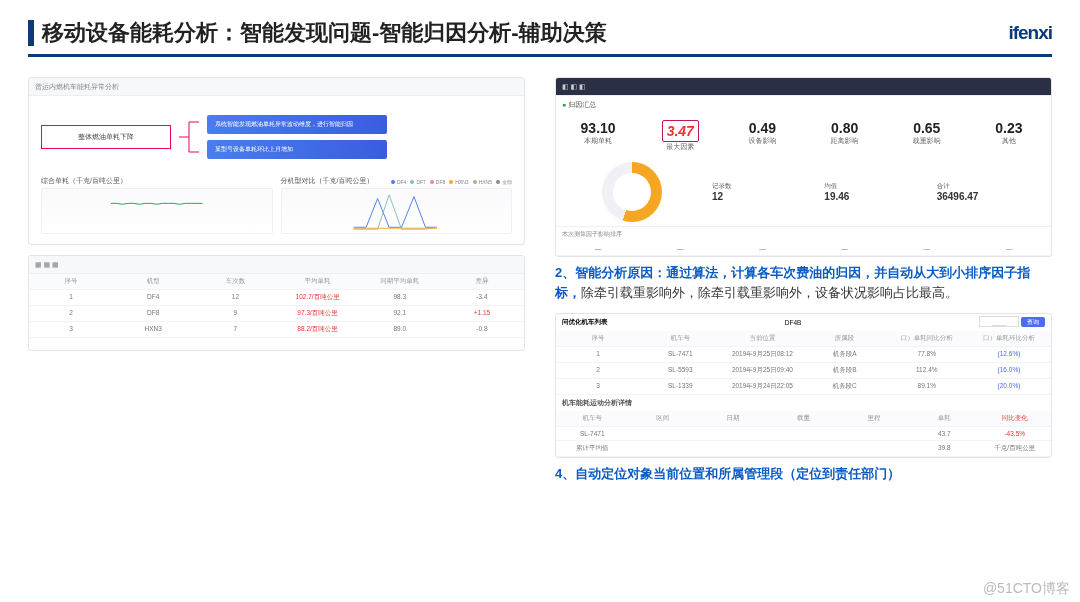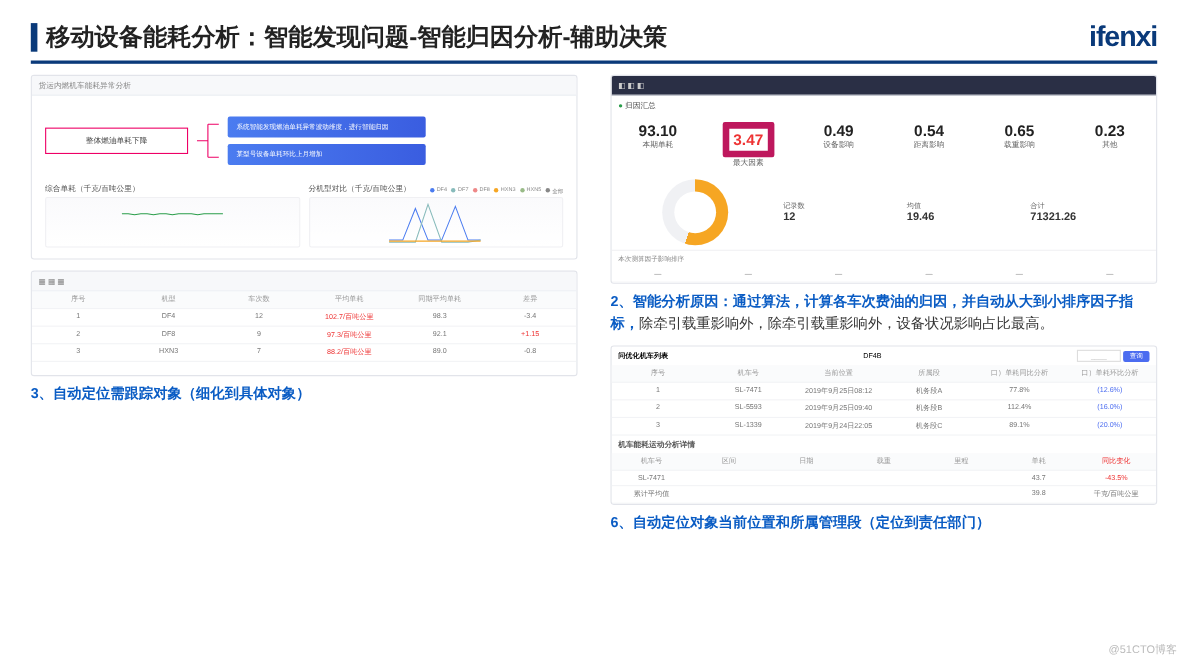--- a/index.html
+++ b/index.html
@@ -1,22 +1,22 @@
 <!DOCTYPE html>
 <html><head>
 <meta charset="utf-8">
 <style>
 * { margin: 0; padding: 0; box-sizing: border-box; }
 body { font-family: "Microsoft YaHei", Arial, sans-serif; background: #fff; width: 1080px; height: 602px; position: relative; overflow: hidden; }
 .slide { width: 100%; height: 100%; padding: 18px 28px 8px 28px; }
-.title-row { display: flex; align-items: center; justify-content: space-between; border-bottom: 3px solid #0a3a7a; padding-bottom: 6px; margin-bottom: 10px; }
+.title-row { display: flex; align-items: center; justify-content: space-between; border-bottom: 3px solid #0a3a7a; padding-bottom: 6px; margin-bottom: 20px; }
 .title-wrap { display: flex; align-items: center; gap: 8px; }
 .title-bar { width: 6px; height: 26px; background: #0a3a7a; }
 .title-text { font-size: 22px; font-weight: bold; color: #222; }
-.logo { font-size: 26px; font-weight: bold; color: #0a3a7a; letter-spacing: -1px; }
+.logo { font-size: 19px; font-weight: bold; color: #0a3a7a; letter-spacing: -1px; }
 .content { display: grid; grid-template-columns: 1fr 1fr; gap: 16px 30px; }
 .col { display: flex; flex-direction: column; gap: 6px; }
 .shot { border: 1px solid #e2e4ea; border-radius: 3px; background: #fff; overflow: hidden; }
 .shot-head { background: #f7f8fa; height: 18px; border-bottom: 1px solid #eceef3; display: flex; align-items: center; padding: 0 6px; font-size: 7px; color: #888; gap: 6px; }
 .shot-body { padding: 6px; }
 .kwrap { font-size: 7px; color: #888; }
 .flowbox { display: flex; align-items: center; gap: 8px; padding: 10px 6px; }
 .redbox { border: 1px solid #e06; width: 130px; height: 24px; font-size: 7px; display: flex; align-items: center; justify-content: center; color: #444; }
 .bluebox { background: linear-gradient(90deg,#4b7cf0,#3a5de0); color: #fff; font-size: 6px; padding: 5px 8px; border-radius: 2px; width: 180px; }
 .flowcol { display: flex; flex-direction: column; gap: 6px; }
@@ -31,32 +31,32 @@
 .caption .head { color: #0a5cc4; font-weight: bold; }
 .table-shot { height: 96px; }
 .trow { display: flex; font-size: 6.5px; color: #777; border-bottom: 1px solid #f2f3f6; padding: 3px 4px; gap: 6px; }
 .trow .c { flex: 1; text-align: center; white-space: nowrap; overflow: hidden; }
 .trow.h { color: #999; background: #fafbfc; }
 .numred { color: #e33; }
 .dash { background: #fff; }
 .dash-top { display: flex; gap: 10px; padding: 6px; }
 .stat { flex: 1; text-align: center; font-size: 7px; color: #666; }
 .stat .v { font-size: 14px; color: #222; font-weight: 600; }
-.statred .v { color: #e33; border: 6px solid #be185d; padding: 2px 4px; display: inline-block; border-radius: 2px; }
+.statred .v { color: #e33; border: 1px solid #be185d; padding: 2px 4px; display: inline-block; border-radius: 2px; font-style: italic; }
 .dash-mid { display: flex; gap: 10px; padding: 4px 6px; }
 .donut { width: 60px; height: 60px; border-radius: 50%; background: conic-gradient(#f6a623 0 55%, #f0f1f4 55% 100%); display: flex; align-items: center; justify-content: center; }
 .donut::after { content: ""; width: 38px; height: 38px; border-radius: 50%; background: #fff; }
 .sidestats { flex: 1; display: grid; grid-template-columns: 1fr 1fr 1fr; gap: 4px; font-size: 6.5px; color: #666; align-content: center; }
 .sidestats .v2 { color: #333; font-size: 10px; font-weight: 600; }
 .dashtab { font-size: 6px; color: #888; padding: 3px 6px; display: flex; gap: 8px; border-top: 1px solid #f0f0f3; }
 .shot4 { font-size: 6.5px; }
 .shot4 .hrow { display: flex; justify-content: space-between; padding: 4px 6px; align-items: center; }
 .shot4 .btn { background: #4b6cf0; color: #fff; padding: 2px 6px; border-radius: 2px; font-size: 6px; }
 .shot4 .sub { padding: 3px 6px; font-size: 7px; color: #555; font-weight: bold; }
-.footer { position: absolute; bottom: 4px; right: 10px; font-size: 10px; color: #bbb; text-align: center; }
+.footer { position: absolute; bottom: 4px; right: 10px; font-size: 14px; color: #bbb; text-align: center; }
 svg { display: block; }
 </style>
 </head>
 <body>
 
 <div class="slide">
   <div class="title-row">
     <div class="title-wrap">
       <div class="title-bar"></div>
       <div class="title-text">移动设备能耗分析：智能发现问题-智能归因分析-辅助决策</div>
@@ -164,40 +164,40 @@
         <div class="trow">
             <div class="c">3</div>
             <div class="c">HXN3</div>
             <div class="c">7</div>
             <div class="c numred">88.2/百吨公里</div>
             <div class="c">89.0</div>
             <div class="c">-0.8</div>
           </div>
       </div>
       <div class="caption">
-        <span class="head">3、自动定位需跟踪对象（细化到具体对象）</span><br>
+        <br>
       </div>
     </div>
 
     <div class="col">
       <div class="shot dash">
         <div class="shot-head" style="background:#2a2f45;color:#ccc">◧ ◧ ◧</div>
         <div style="padding:4px 6px;font-size:7px;color:#555"><span style="color:#2a9d4a">●</span> <span>归因汇总</span></div>
         <div class="dash-top">
           <div class="stat">
               <div class="v">93.10</div>
               <div>本期单耗</div>
             </div>
           <div class="stat statred"><div class="v">3.47</div><div>最大因素</div></div>
           <div class="stat">
               <div class="v">0.49</div>
               <div>设备影响</div>
             </div>
           <div class="stat">
-              <div class="v">0.54</div>
+              <div class="v">0.80</div>
               <div>距离影响</div>
             </div>
           <div class="stat">
               <div class="v">0.65</div>
               <div>载重影响</div>
             </div>
           <div class="stat">
               <div class="v">0.23</div>
               <div>其他</div>
             </div>
@@ -210,21 +210,21 @@
             <div>
                 <div>记录数</div>
                 <div class="v2">12</div>
               </div>
             <div>
                 <div>均值</div>
                 <div class="v2">19.46</div>
               </div>
             <div>
                 <div>合计</div>
-                <div class="v2">71321.26</div>
+                <div class="v2">36496.47</div>
               </div>
           </div>
         </div>
         <div class="dashtab">本次测算因子影响排序</div>
         <div class="trow">
             <div class="c">—</div>
             <div class="c">—</div>
             <div class="c">—</div>
             <div class="c">—</div>
             <div class="c">—</div>
@@ -296,19 +296,19 @@
             <div class="c">累计平均值</div>
             <div class="c"></div>
             <div class="c"></div>
             <div class="c"></div>
             <div class="c"></div>
             <div class="c">39.8</div>
             <div class="c">千克/百吨公里</div>
           </div>
       </div>
       <div class="caption">
-        <span class="head">6、自动定位对象当前位置和所属管理段（定位到责任部门）</span><br>
+        <span class="head">4、自动定位对象当前位置和所属管理段（定位到责任部门）</span><br>
       </div>
     </div>
   </div>
 </div>
 
 <div class="footer">@51CTO博客</div>
 
 </body></html>

